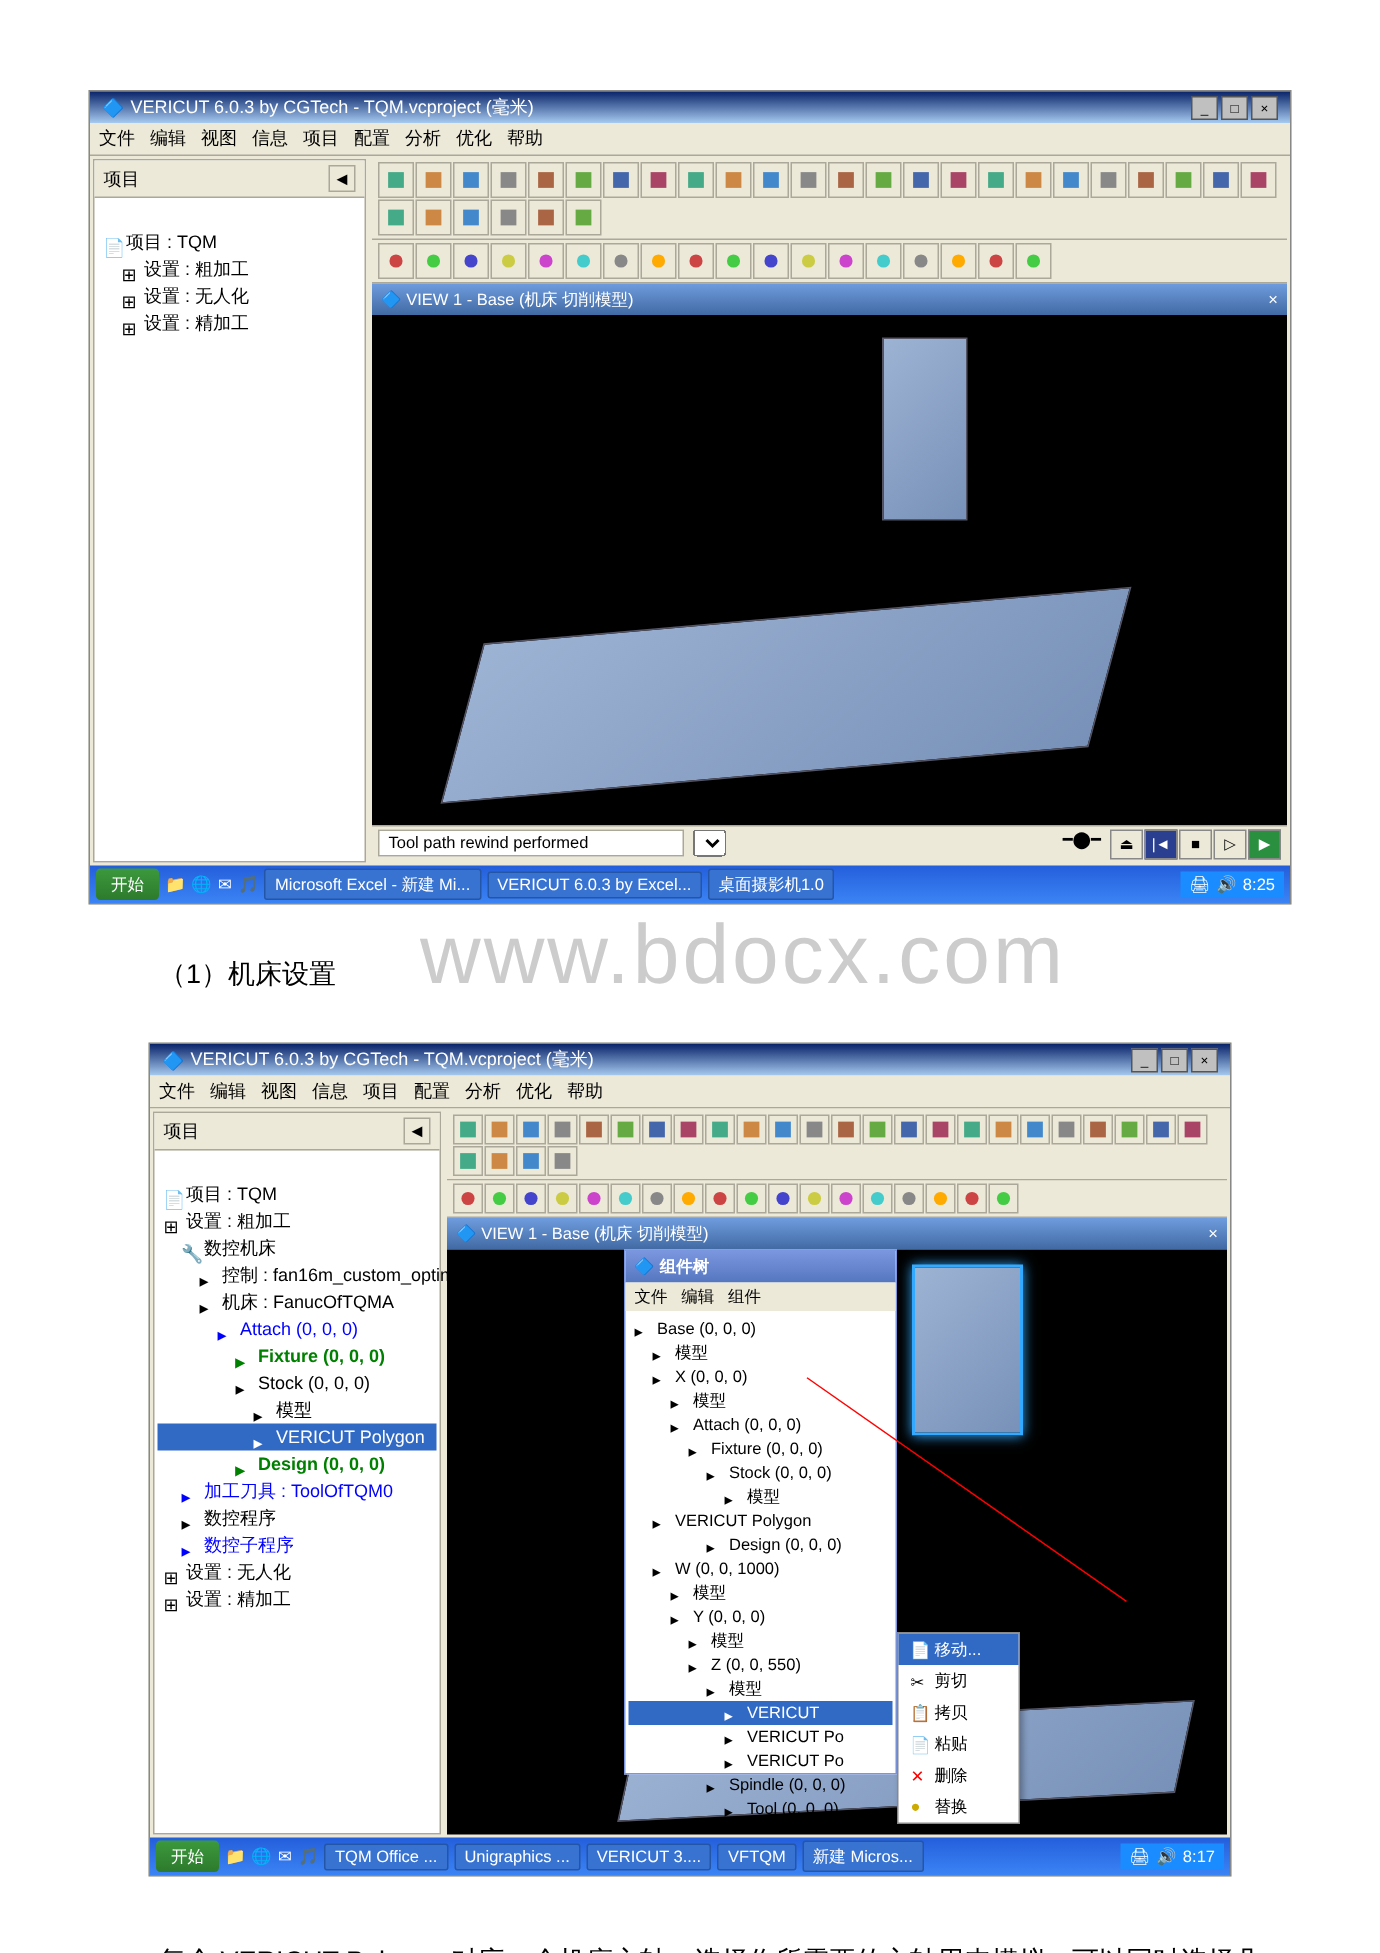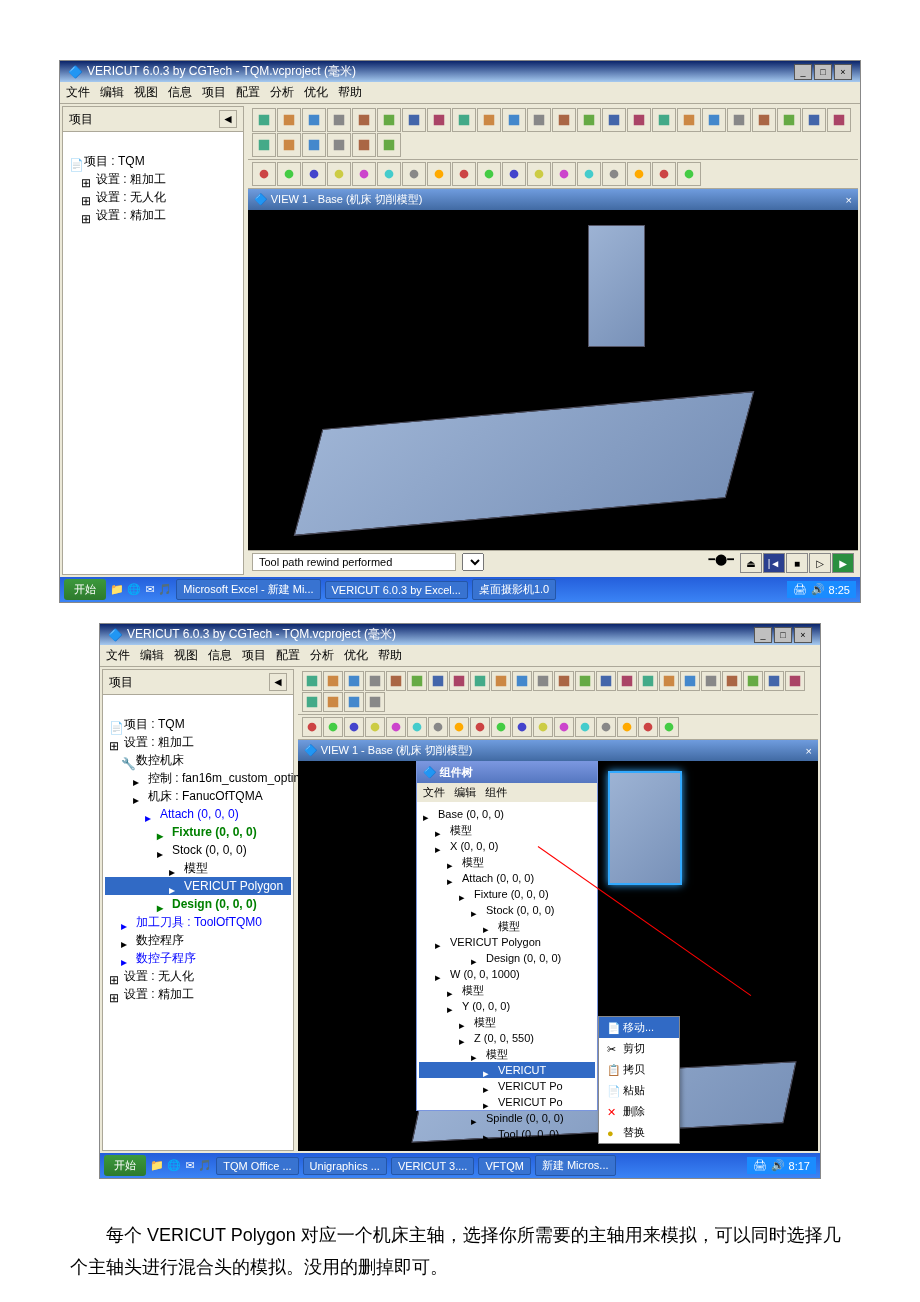--- a/index.html
+++ b/index.html
@@ -379,20 +379,24 @@
     <div class="task">VERICUT 6.0.3 by Excel...</div>
     <div class="task">桌面摄影机1.0</div>
     <div class="tray">
       <span>🖨</span>
           <span>🔊</span>
       <span>8:25</span>
     </div>
   </div>
 </div>
 
+<div class="wm-row">
+  <div class="para" style="text-indent:2em">（1）机床设置</div>
+  <div class="watermark wm-text">www.bdocx.com</div>
+</div>
 
 <div class="screenshot" style="width:720px">
   <div class="titlebar">
     <div class="left">
       <span>🔷</span>
       <span>VERICUT 6.0.3 by CGTech - TQM.vcproject (毫米)</span>
     </div>
     <div class="winbtns">
       <div class="winbtn">_</div>
       <div class="winbtn">□</div>

